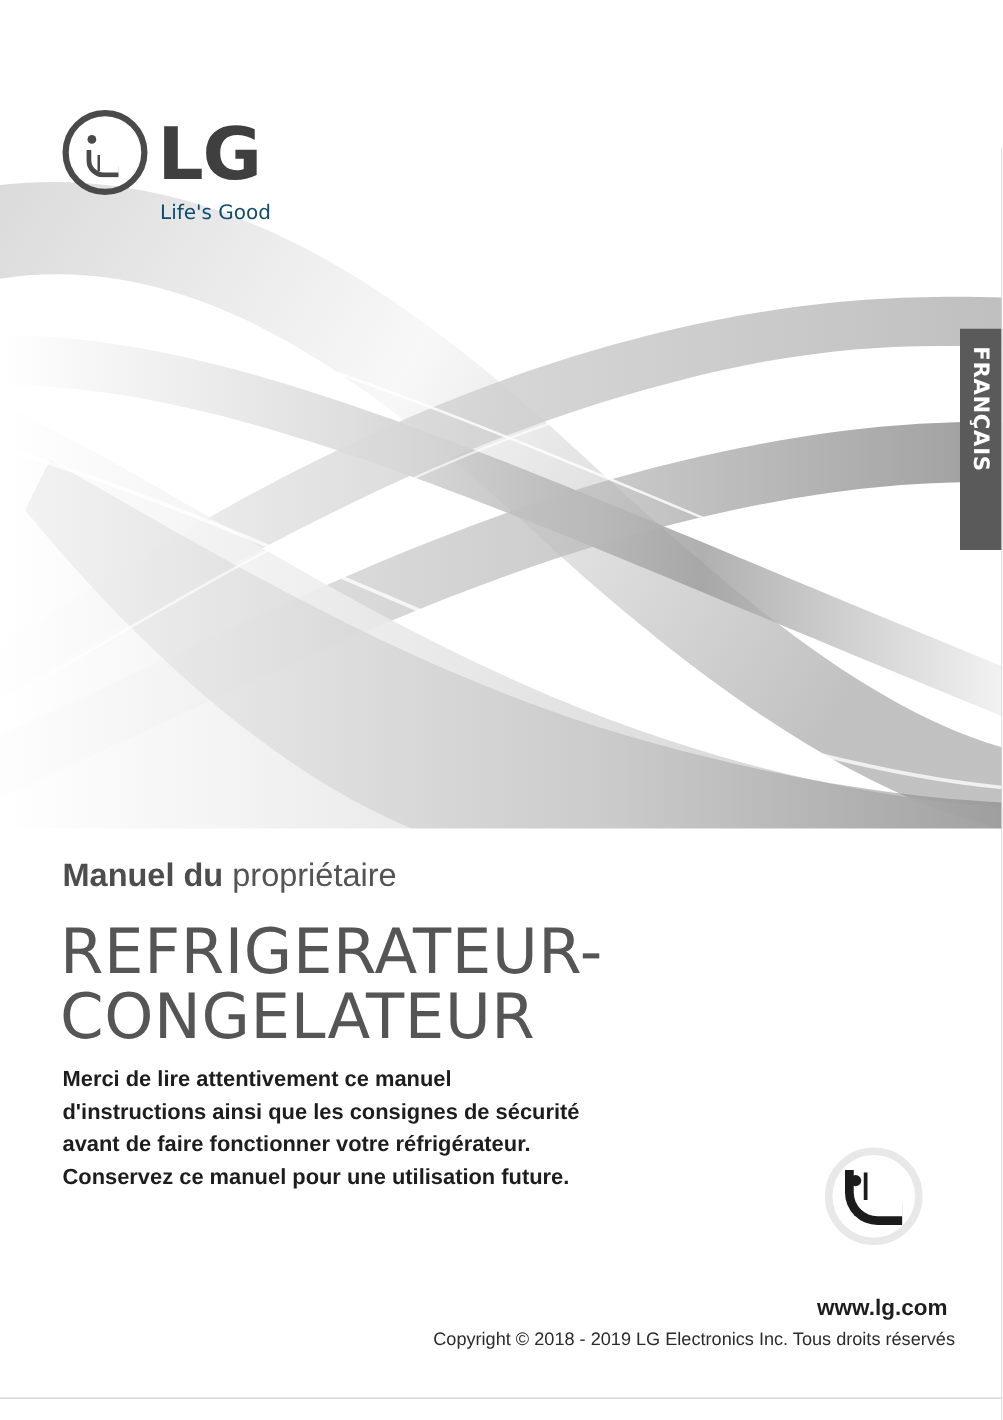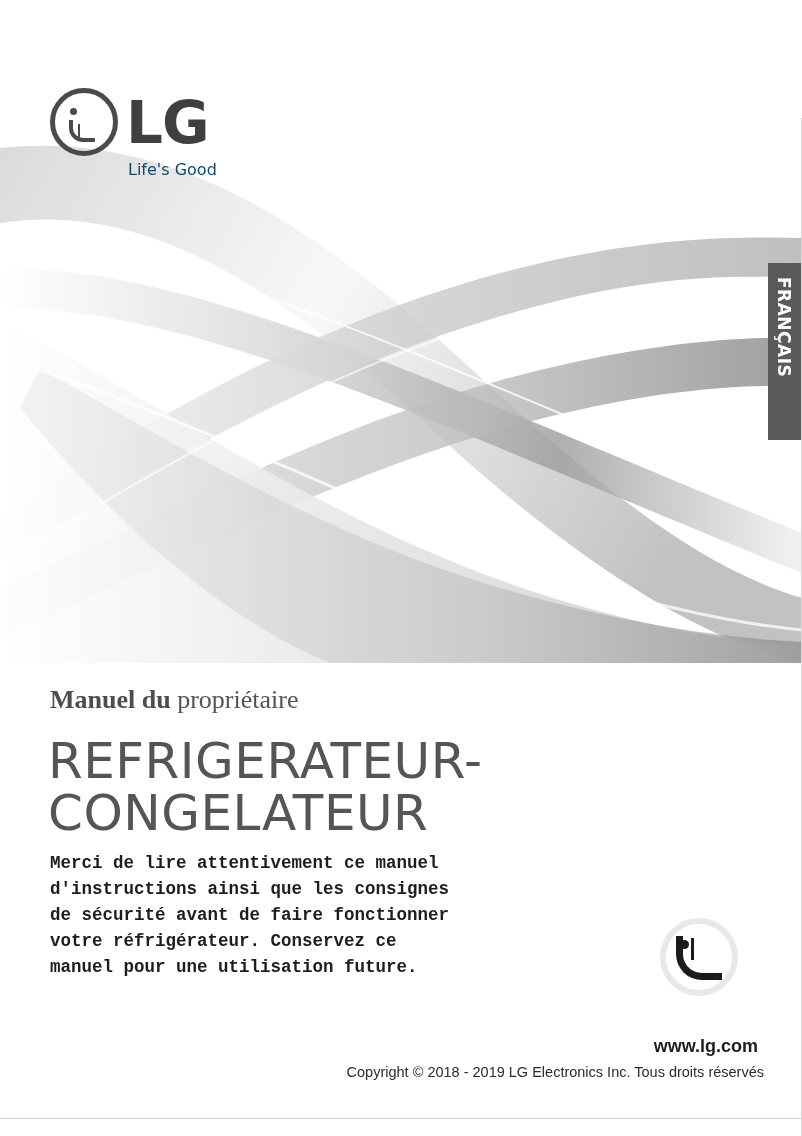--- a/index.html
+++ b/index.html
@@ -117,21 +117,21 @@
     font-weight: bold;
     font-size: 17px;
     letter-spacing: 0.5px;
   }
 
   
   #subtitle {
     position: absolute;
     left: 50px;
     top: 685px;
-    font-family: Liberation Serif, serif;
+    font-family: Liberation Sans, sans-serif;
     font-size: 26px;
     color: #545454;
   }
   #subtitle b {
     font-weight: bold;
     color: #4d4d4d;
   }
   #maintitle {
     position: absolute;
     left: 48px;
@@ -141,21 +141,21 @@
     line-height: 52px;
     color: #555555;
     letter-spacing: 0.5px;
     white-space: pre-line;
   }
   #notice {
     position: absolute;
     left: 50px;
     top: 850px;
     width: 420px;
-    font-family: Liberation Mono, monospace;
+    font-family: Liberation Sans, sans-serif;
     font-weight: bold;
     font-size: 17.5px;
     line-height: 26px;
     color: #1d1d1d;
   }
 
   
   #watermark {
     position: absolute;
     left: 660px;

